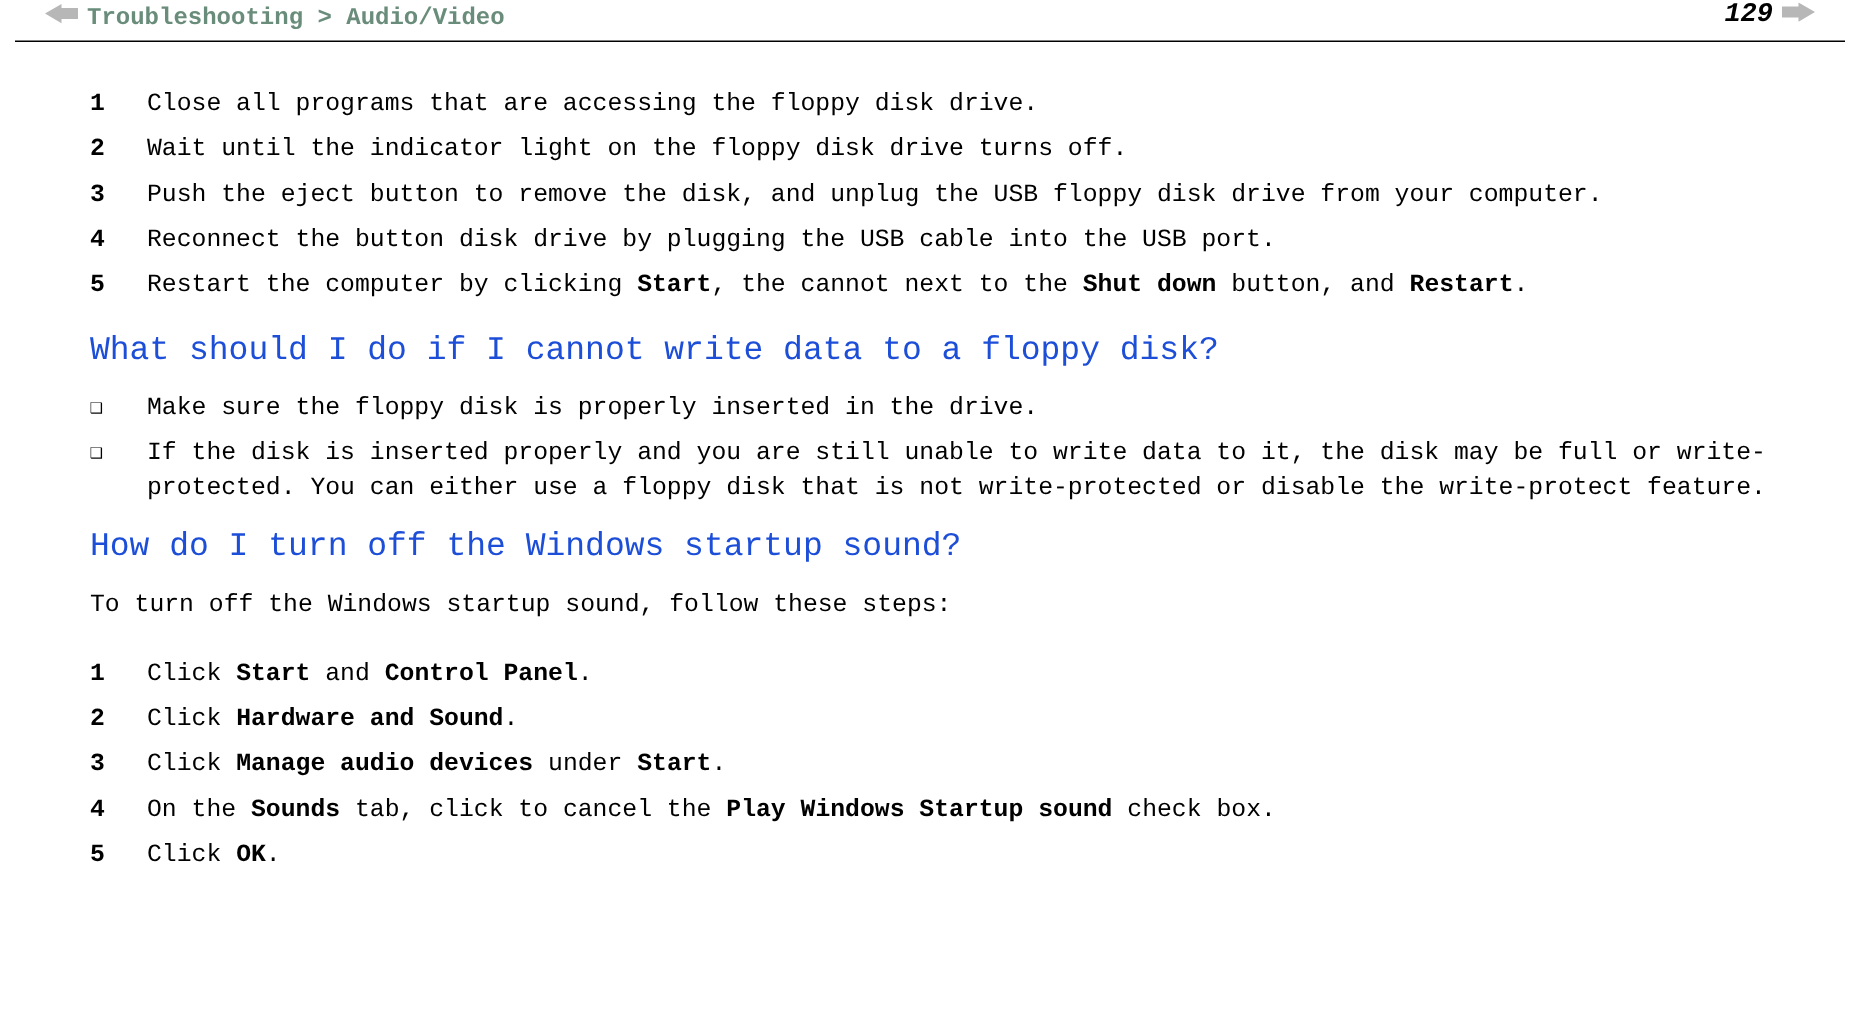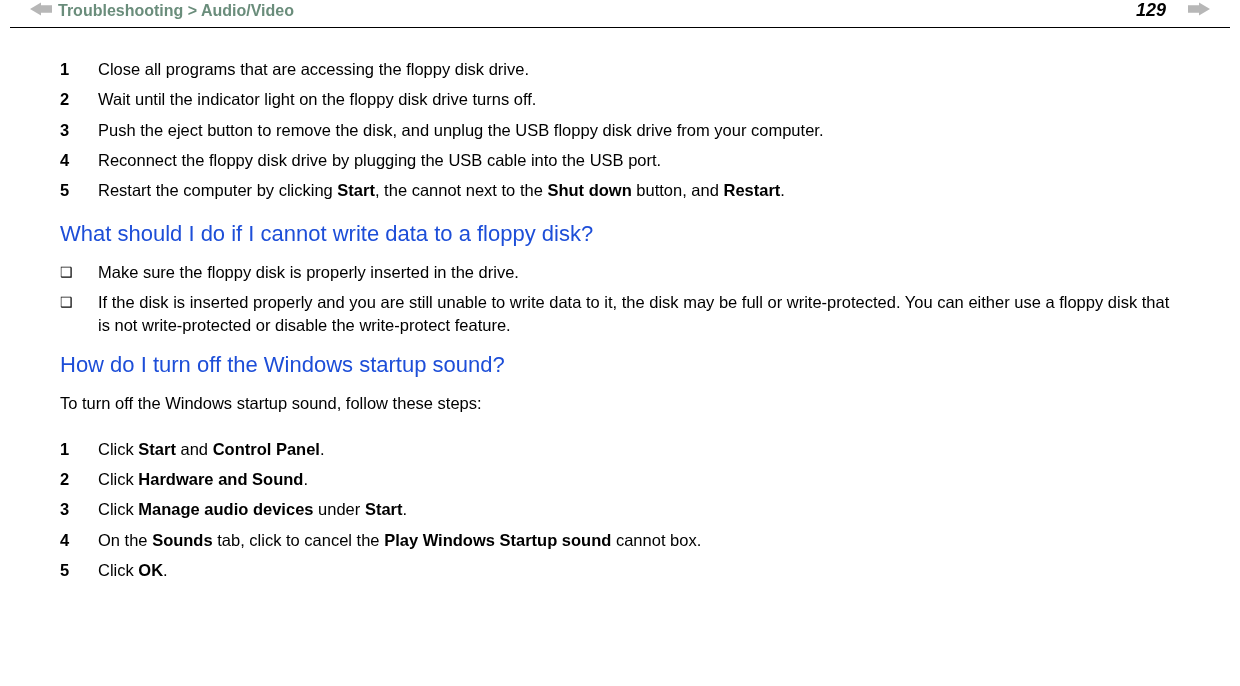--- a/index.html
+++ b/index.html
@@ -1,23 +1,23 @@
 <!DOCTYPE html>
 <html><head>
 <meta charset="utf-8">
 <style>
   * { box-sizing: border-box; margin: 0; padding: 0; }
   html, body { width: 1240px; height: 686px; background: #fff; font-family: Arial, Helvetica, sans-serif; color: #000; }
-  .page { width: 1240px; height: 686px; position: relative; }
+  .page { width: 1240px; height: 686px; position: relative; font-family: Liberation Mono, monospace; }
   .header { position: relative; height: 28px; border-bottom: 1.5px solid #000; margin: 0 10px; }
   .back-arrow { position: absolute; left: 20px; top: 2px; display: flex; align-items: center; }
   .back-arrow svg { width: 22px; height: 14px; }
   .breadcrumb-text { color: #6a8d7b; font-weight: bold; font-size: 16px; }
   .back-arrow .breadcrumb-text { margin-left: 6px; }
-  .header-right { position: absolute; right: 20px; top: 0; display: flex; align-items: center; gap: 22px; }
+  .header-right { position: absolute; right: 20px; top: 0; display: flex; align-items: center; gap: 6px; }
   .page-num { font-weight: bold; font-style: italic; font-size: 18px; color: #000; }
   .fwd-arrow svg { width: 22px; height: 14px; }
   .content { padding: 30px 60px 0 60px; font-size: 16.5px; line-height: 1.35; }
   .numlist { margin-bottom: 18px; }
   .numlist .row { display: flex; margin-bottom: 8px; }
   .numlist .num { width: 38px; font-weight: bold; flex: none; }
   .numlist .txt { flex: 1; }
   .blue-head { color: #1d4ed8; font-size: 22px; margin: 14px 0 12px 0; font-weight: normal; }
   .bullets .row { display: flex; margin-bottom: 8px; }
   .bullets .bullet { width: 38px; flex: none; font-size: 14px; padding-top: 2px; }
@@ -61,21 +61,21 @@
         <div class="row">
           <div class="num">2</div>
           <div class="txt"><span>Wait until the indicator light on the floppy disk drive turns off.</span></div>
         </div>
         <div class="row">
           <div class="num">3</div>
           <div class="txt"><span>Push the eject button to remove the disk, and unplug the USB floppy disk drive from your computer.</span></div>
         </div>
         <div class="row">
           <div class="num">4</div>
-          <div class="txt"><span>Reconnect the floppy disk drive by plugging the USB cable into the USB port.</span></div>
+          <div class="txt"><span>Reconnect the button disk drive by plugging the USB cable into the USB port.</span></div>
         </div>
         <div class="row">
           <div class="num">5</div>
           <div class="txt"><span>Restart the computer by clicking </span><b>Start</b><span>, the cannot next to the </span><b>Shut down</b><span> button, and </span><b>Restart</b><span>.</span></div>
         </div>
       </div>
 
     <h2 class="blue-head">What should I do if I cannot write data to a floppy disk?</h2>
 
     <div class="bullets" id="bullets-a">
@@ -102,21 +102,21 @@
         <div class="row">
           <div class="num">2</div>
           <div class="txt"><span>Click </span><b>Hardware and Sound</b><span>.</span></div>
         </div>
         <div class="row">
           <div class="num">3</div>
           <div class="txt"><span>Click </span><b>Manage audio devices</b><span> under </span><b>Start</b><span>.</span></div>
         </div>
         <div class="row">
           <div class="num">4</div>
-          <div class="txt"><span>On the </span><b>Sounds</b><span> tab, click to cancel the </span><b>Play Windows Startup sound</b><span> cannot box.</span></div>
+          <div class="txt"><span>On the </span><b>Sounds</b><span> tab, click to cancel the </span><b>Play Windows Startup sound</b><span> check box.</span></div>
         </div>
         <div class="row">
           <div class="num">5</div>
           <div class="txt"><span>Click </span><b>OK</b><span>.</span></div>
         </div>
       </div>
 
   </div>
 </div>
 

